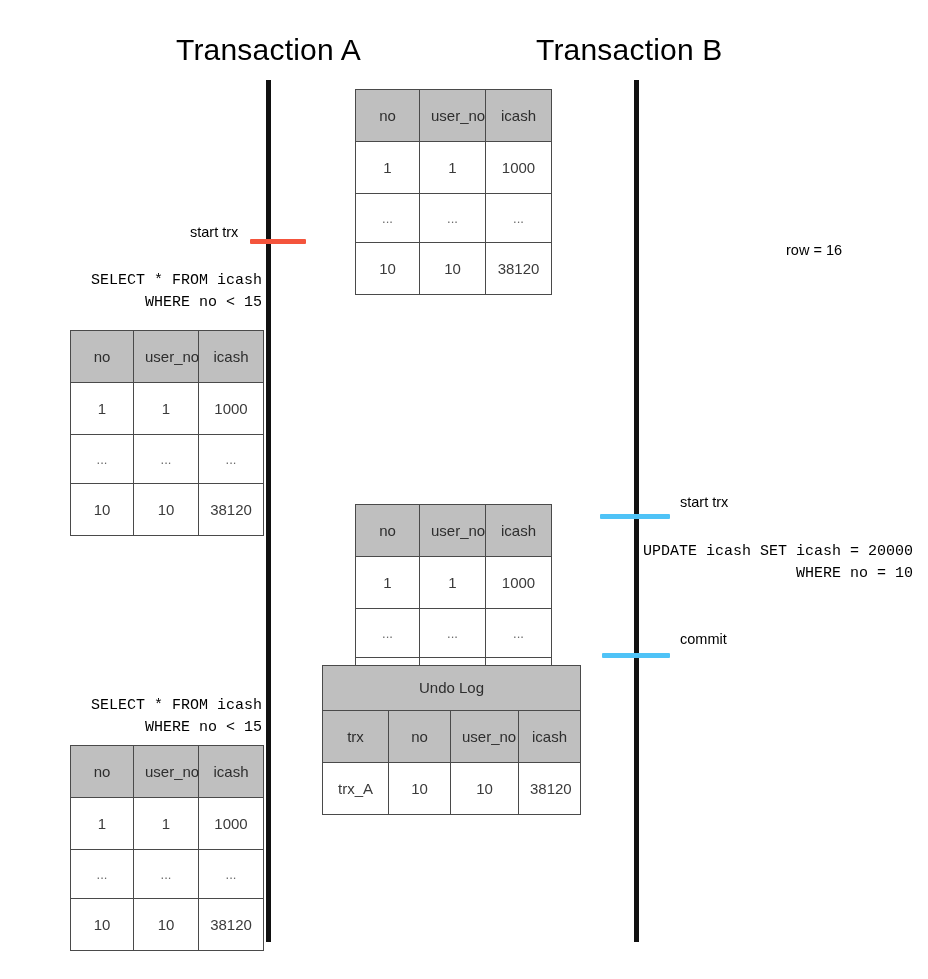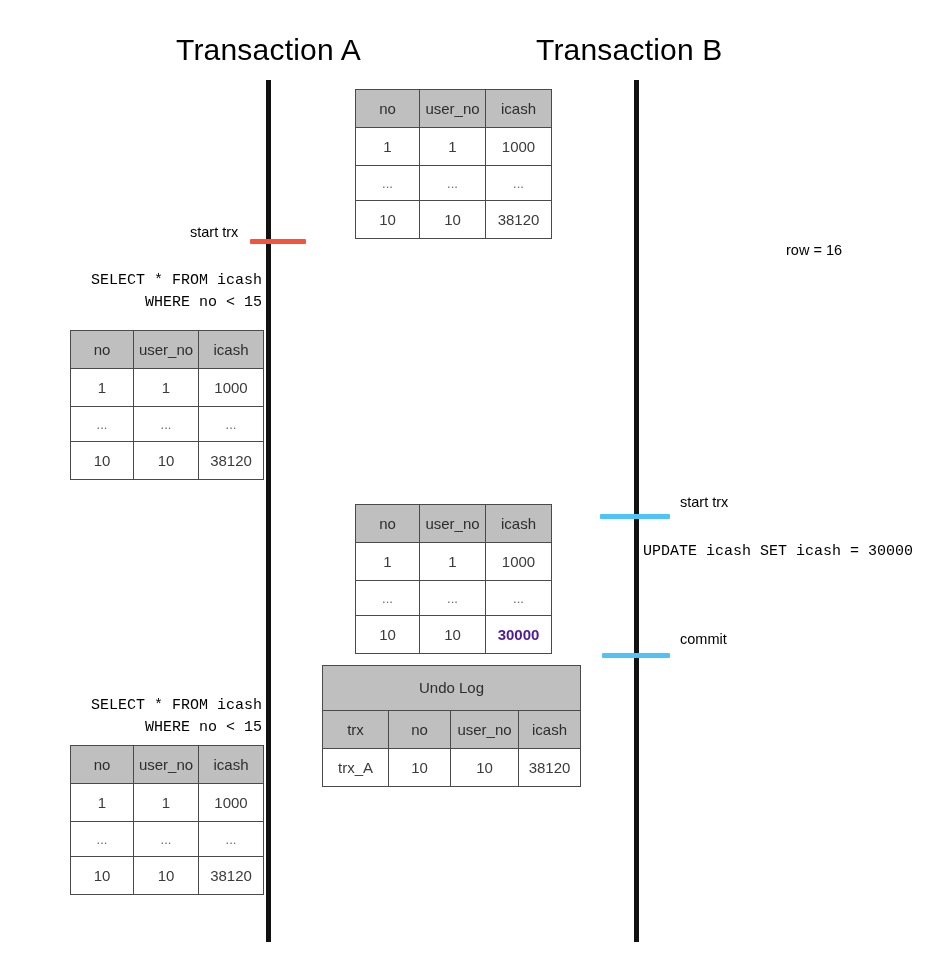--- a/index.html
+++ b/index.html
@@ -67,21 +67,21 @@
     border-collapse: collapse;
     table-layout: fixed;
     background: #ffffff;
   }
   .tbl td, .tbl th {
     border: 1.3px solid #4a4a4a;
     font-weight: normal;
     font-size: 15px;
     text-align: center;
     color: #3b3b3b;
-    padding: 4px;
+    padding: 11px;
     height: 29px;
     background: #ffffff;
   }
   .tbl th {
     background: #bfbfbf;
     color: #2e2e2e;
   }
   .tbl td.dots {
     color: #6a6a6a;
     font-size: 13px;
@@ -216,21 +216,22 @@
         <td>10</td>
         <td class="hl">30000</td>
       </tr>
     </tbody>
   </table>
 
   <div class="label" style="left:668px; top:494px;">start trx</div>
   <div class="tick tick-blue" style="left:600px; top:514px; width:70px;"></div>
 
   <div class="sql right" style="left:613px; top:541px; width:300px;">
-    <div>UPDATE icash SET icash = 30000</div>
+    <div>UPDATE icash SET icash = 20000</div>
+    <div>WHERE no = 10</div>
   </div>
 
   <div class="label" style="left:668px; top:631px;">commit</div>
   <div class="tick tick-blue" style="left:602px; top:653px; width:68px;"></div>
 
   <table class="tbl" style="left:322px; top:638px; width:258px;margin-top:27px;">
     <caption class="undo-title">Undo Log</caption>
     <colgroup>
         <col style="width:66px">
         <col style="width:62px">

